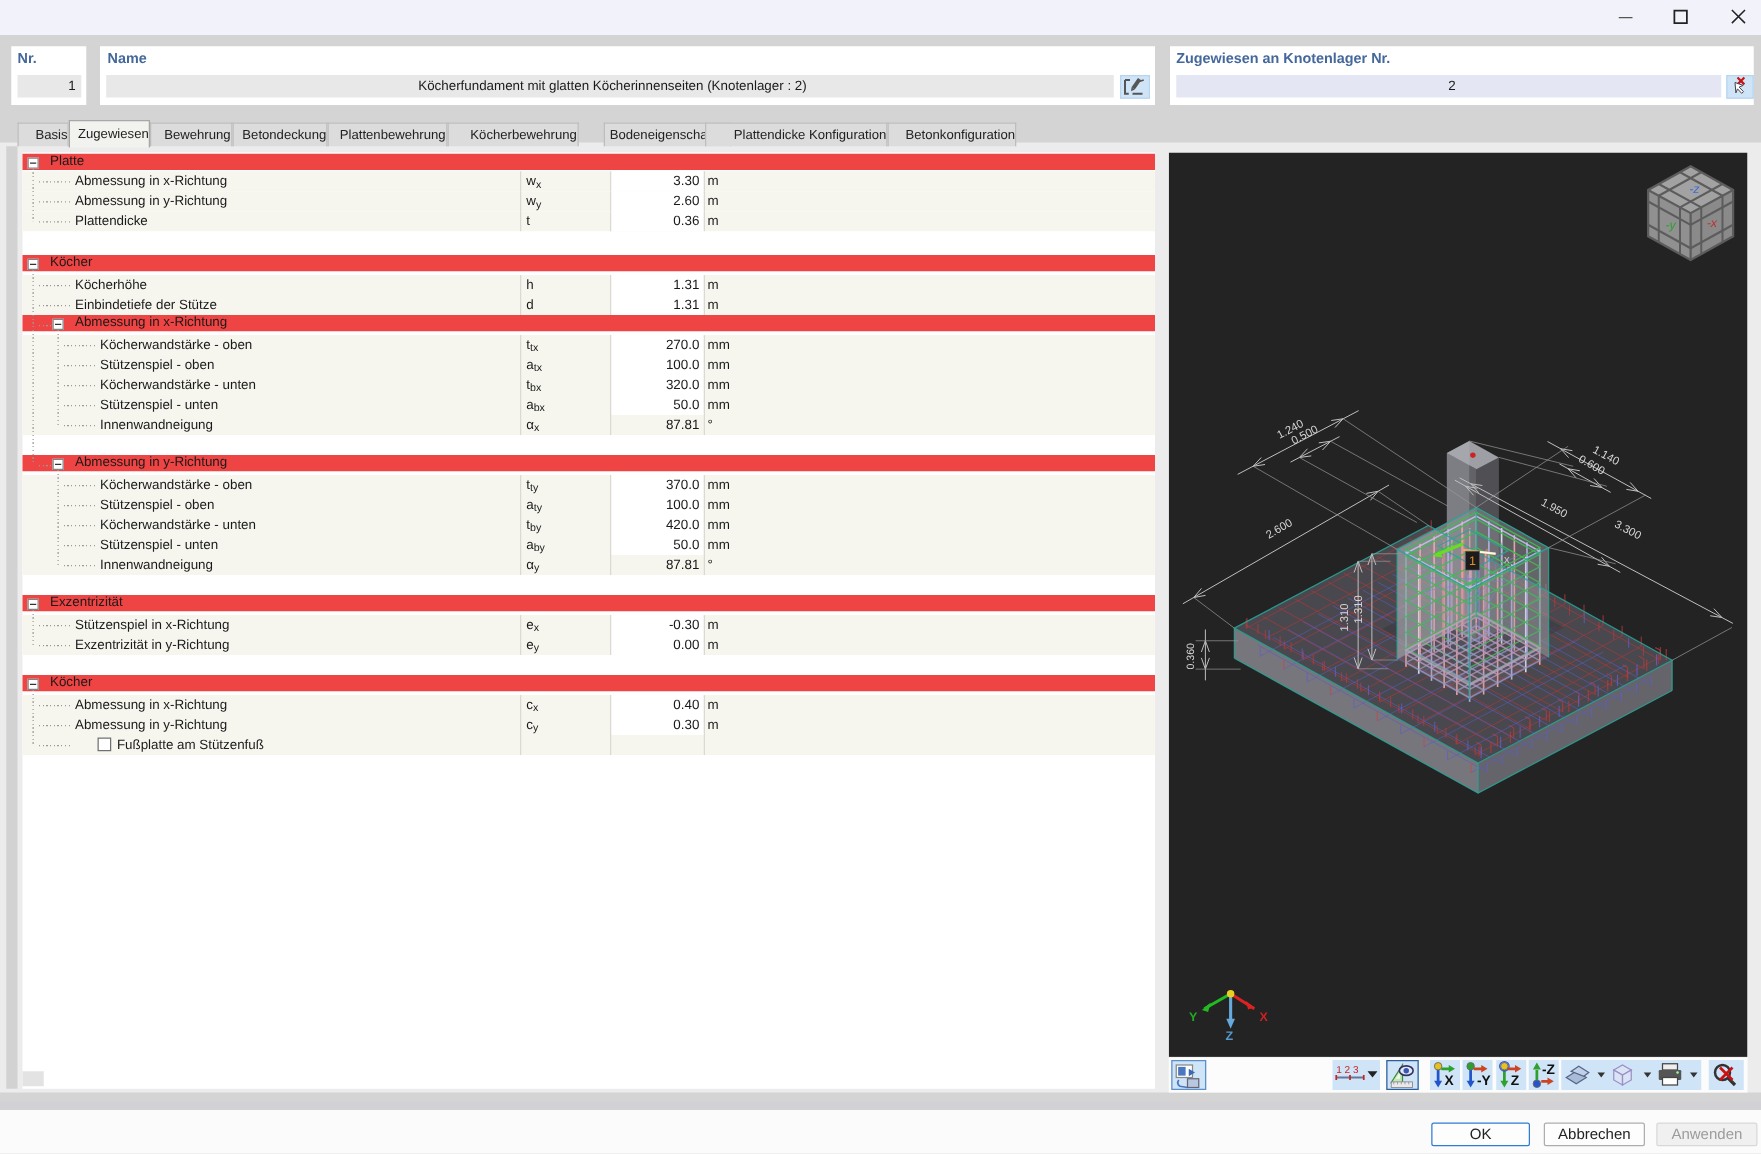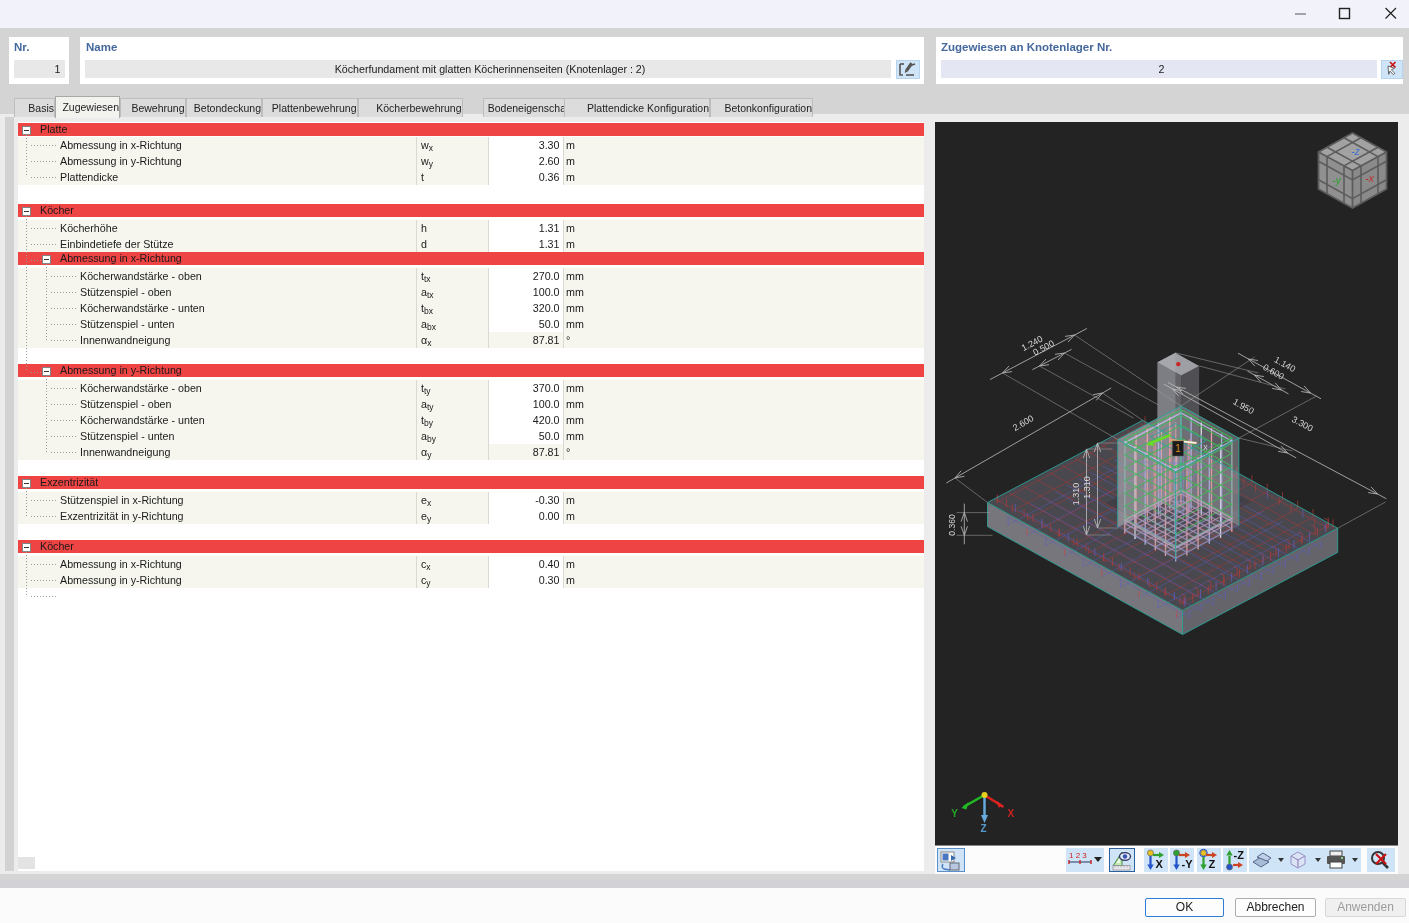--- a/index.html
+++ b/index.html
@@ -301,20 +301,25 @@
       </div>
       <span class="un">m</span>
     </div>
     <div class="trow" style="top:450.0px">
       <span class="tx" style="left:42.5px">Abmessung in y-Richtung</span>
       <span class="sym">c<sub>y</sub></span>
       <div class="vc w">
         <span>0.30</span>
       </div>
       <span class="un">m</span>
+    </div>
+    <div class="trow" style="top:466px">
+      <div class="vc"></div>
+      <span class="cb"></span>
+      <span class="tx" style="left:76px">Fußplatte am Stützenfuß</span>
     </div>
     <div style="position:absolute;left:0px;top:735px;width:17px;height:12px;background:#e3e3e3"></div>
   </div>
 <svg style="position:absolute;left:934.5px;top:122px" width="463" height="723.5" viewBox="934.5 122 463 723.5">
     <rect x="934.5" y="122" width="463" height="723.5" fill="#232323"></rect>
     <polygon points="987.0,502.5 1182.0,610.4 1182.0,634.5 987.0,526.6" fill="#7a7a80" fill-opacity="0.96"></polygon>
     <polygon points="1182.0,610.4 1337.2,528.2 1337.2,552.4 1182.0,634.5" fill="#67676d" fill-opacity="0.96"></polygon>
     <polygon points="987.0,502.5 1182.0,610.4 1337.2,528.2 1142.2,420.3" fill="#4a4a50" fill-opacity="0.96"></polygon>
     <line x1="996.5" y1="500.0" x2="1184.5" y2="603.9" stroke="#ab3a3a" stroke-width="0.8" stroke-opacity="0.68"></line>
     <line x1="1184.5" y1="603.9" x2="1184.5" y2="595.9" stroke="#b43c3c" stroke-width="0.9" stroke-opacity="0.8"></line>

